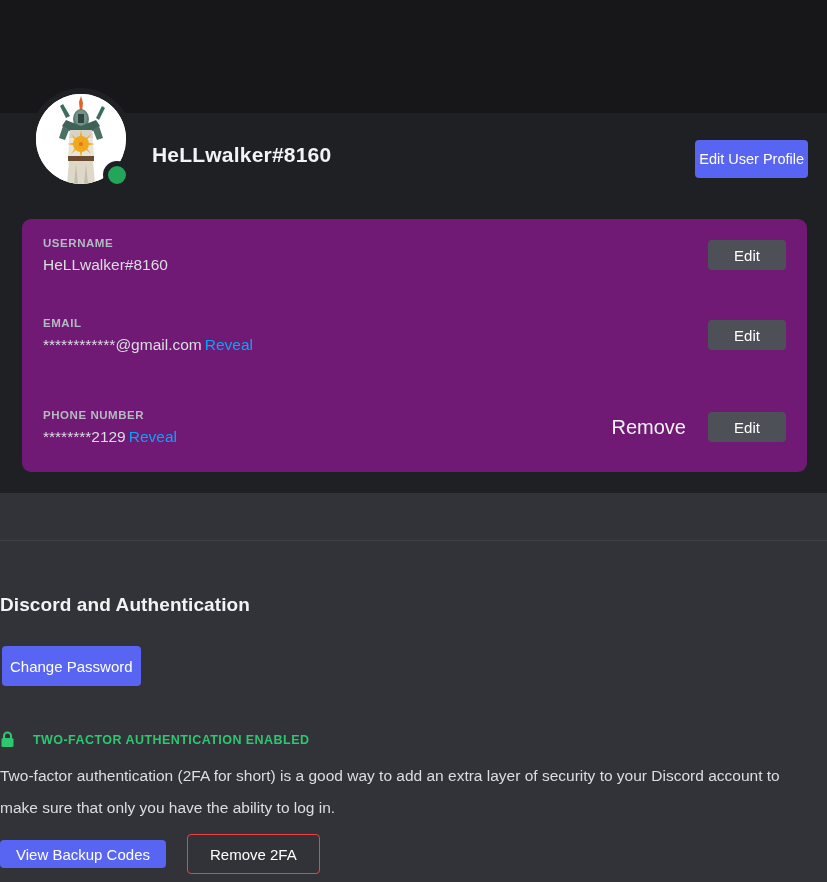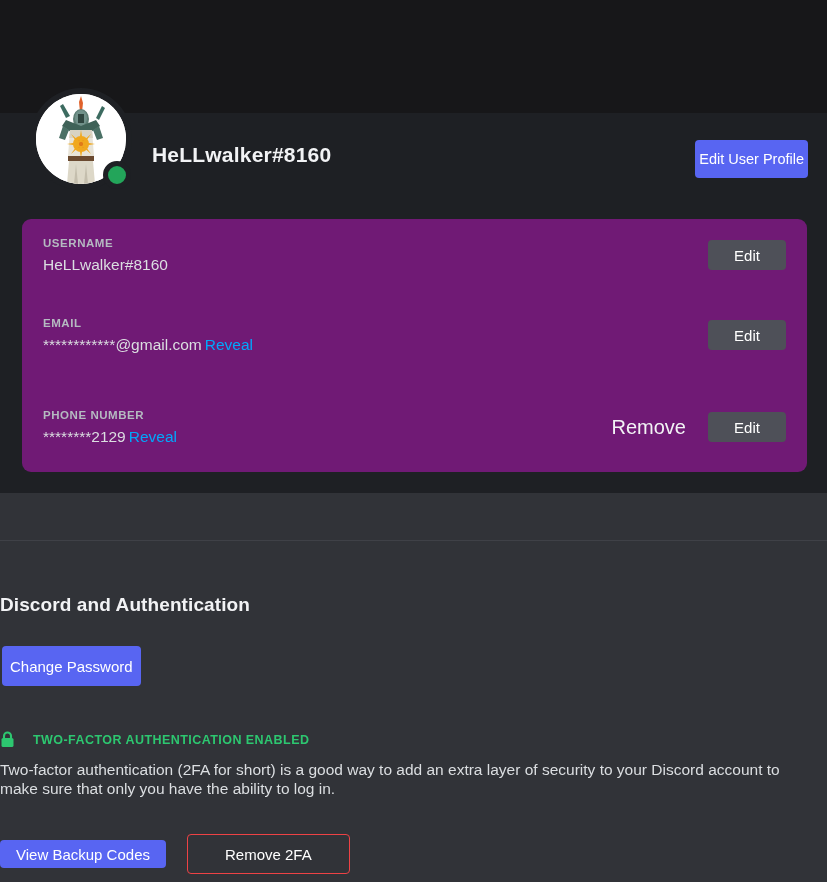--- a/index.html
+++ b/index.html
@@ -243,21 +243,21 @@
   }
 
   .lock-icon { display: block; width: 15px; height: 17px; }
 
   .mfa-description {
     position: absolute;
     left: 0;
     top: 760px;
     width: 818px;
     font-size: 15.5px;
-    line-height: 19px;
+    line-height: 32px;
     color: #dbdee1;
   }
 
   .bottom-buttons {
     position: absolute;
     left: 0;
     top: 834px;
     display: flex;
     align-items: center;
     gap: 21px;
@@ -271,21 +271,21 @@
     background: #5865f2;
     color: #ffffff;
     font-family: inherit;
     font-size: 15px;
     font-weight: 500;
     cursor: pointer;
   }
 
   .remove-2fa-btn {
     height: 40px;
-    padding: 0 37px;
+    padding: 0 22px;
     border: 1px solid #ed4245;
     border-radius: 4px;
     background: transparent;
     color: #ffffff;
     font-family: inherit;
     font-size: 15px;
     font-weight: 500;
     cursor: pointer;
   }
 </style>

